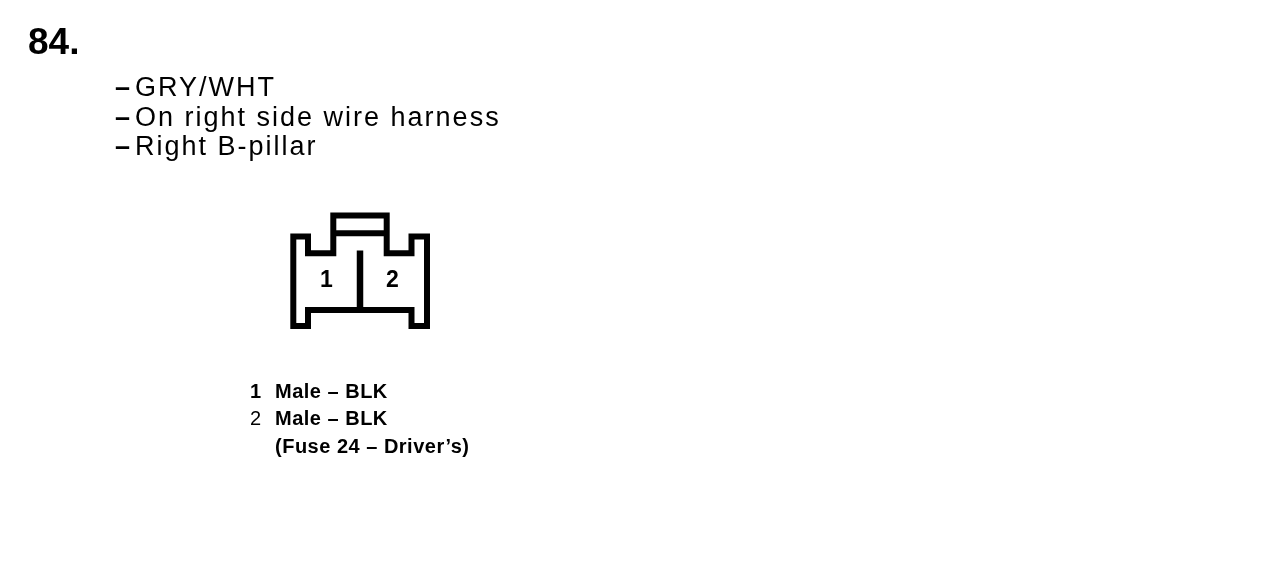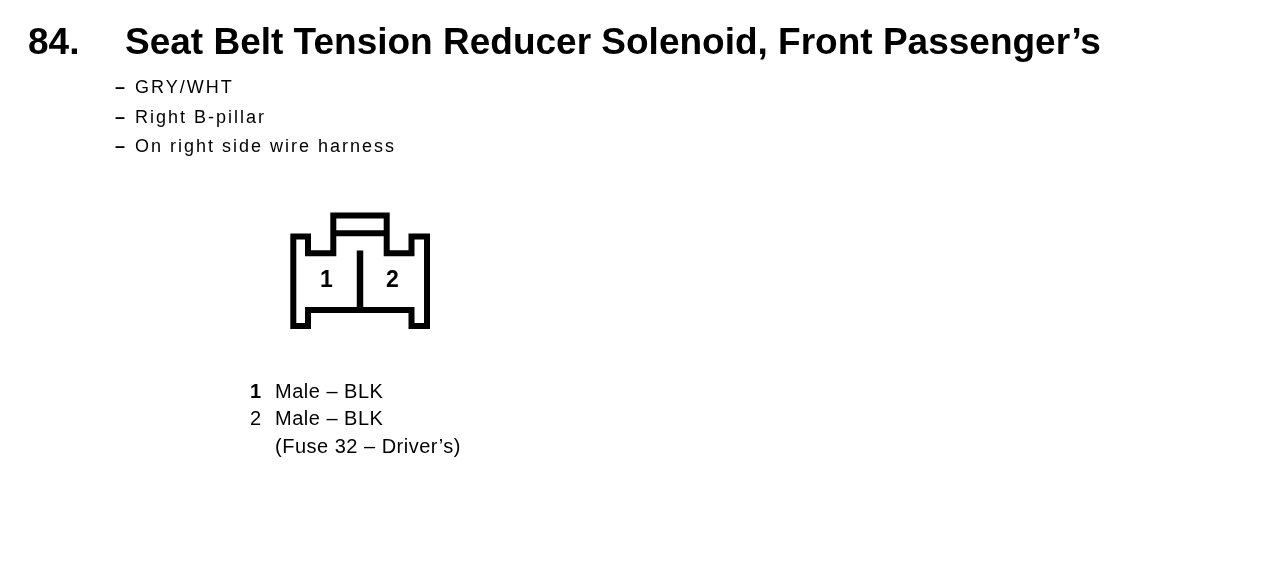--- a/index.html
+++ b/index.html
@@ -14,48 +14,47 @@
   .heading-number{
     position:absolute;left:28px;top:23px;
     font-size:37px;font-weight:bold;line-height:1;white-space:nowrap;
   }
   .page-title{
     position:absolute;left:125px;top:23px;
     font-size:37px;font-weight:bold;line-height:1;white-space:nowrap;
   }
   .details{
     position:absolute;left:115px;top:73px;
-    font-size:18px;line-height:29.5px;letter-spacing:2px;
+    font-size:27px;line-height:29.5px;letter-spacing:2px;
     list-style:none;margin:0;padding:0;
   }
   .detail-item{white-space:nowrap;}
   .detail-dash{display:inline-block;width:20px;letter-spacing:0;font-weight:bold;}
   .connector-svg{position:absolute;left:285px;top:205px;}
   .cavity-label{
     font-family:"Liberation Sans", sans-serif;
     font-size:23px;font-weight:bold;fill:#000000;
   }
   .pinout{position:absolute;left:250px;top:378px;font-size:20px;line-height:27.3px;letter-spacing:0.5px;}
   .pin-entry{display:grid;grid-template-columns:25px auto;}
   .pin-number{line-height:27.3px;}
   .pin-number.bold{font-weight:bold;}
-  .pin-line{white-space:nowrap;}
+  .pin-line{white-space:nowrap;font-weight:bold;}
 </style>
 </head>
 <body>
 
 <div class="page">
 
   <div class="heading-number">84.</div>
-  <div class="page-title">Seat Belt Tension Reducer Solenoid, Front Passenger’s</div>
 
   <ul class="details">
     <li class="detail-item"><span class="detail-dash">–</span><span>GRY/WHT</span></li>
+    <li class="detail-item"><span class="detail-dash">–</span><span>On right side wire harness</span></li>
     <li class="detail-item"><span class="detail-dash">–</span><span>Right B-pillar</span></li>
-    <li class="detail-item"><span class="detail-dash">–</span><span>On right side wire harness</span></li>
   </ul>
 
   <svg class="connector-svg" width="150" height="130" viewBox="285 205 150 130" xmlns="http://www.w3.org/2000/svg">
     <path d="M 293.3 236.5 H 308 V 253.3 H 333.3 V 215.5 H 386.7 V 253.3 H 411.5 V 236.5 H 427 V 326 H 411.5 V 310 H 308 V 326 H 293.3 Z" fill="none" stroke="#000000" stroke-width="6" stroke-linejoin="miter"></path>
     <line x1="331" y1="233.3" x2="389" y2="233.3" stroke="#000000" stroke-width="6"></line>
     <line x1="360" y1="250.5" x2="360" y2="312.8" stroke="#000000" stroke-width="6.5"></line>
     <text class="cavity-label" x="326.5" y="287" text-anchor="middle">1</text>
     <text class="cavity-label" x="392.5" y="287" text-anchor="middle">2</text>
   </svg>
 
@@ -63,18 +62,18 @@
     <div class="pin-entry">
       <div class="pin-number bold">1</div>
       <div class="pin-lines">
         <div class="pin-line">Male – BLK</div>
       </div>
     </div>
     <div class="pin-entry">
       <div class="pin-number">2</div>
       <div class="pin-lines">
         <div class="pin-line">Male – BLK</div>
-        <div class="pin-line">(Fuse 32 – Driver’s)</div>
+        <div class="pin-line">(Fuse 24 – Driver’s)</div>
       </div>
     </div>
   </div>
 
 </div>
 
 </body></html>

